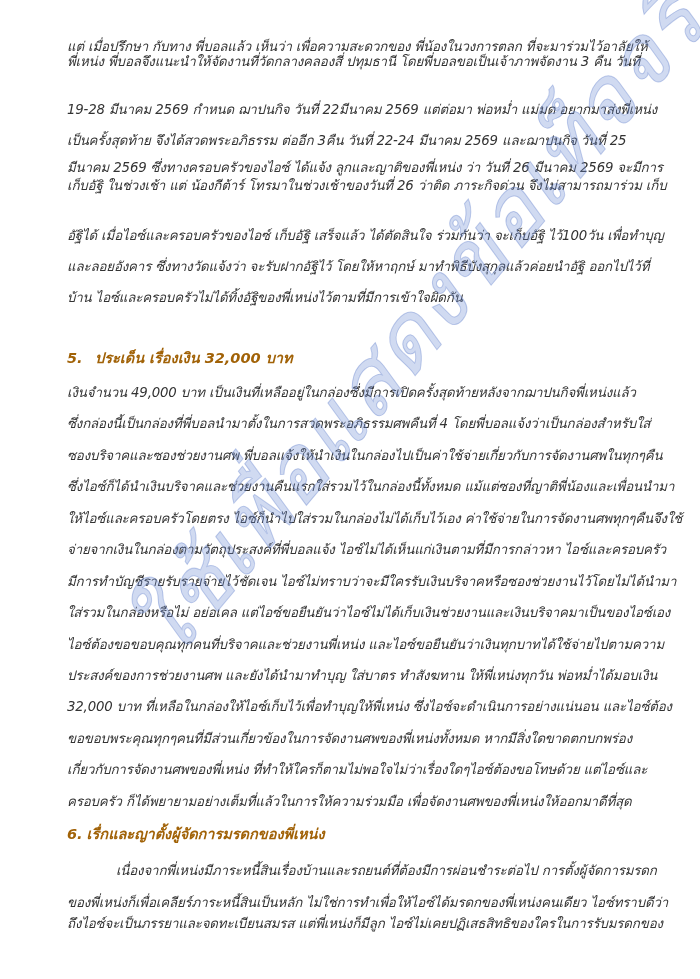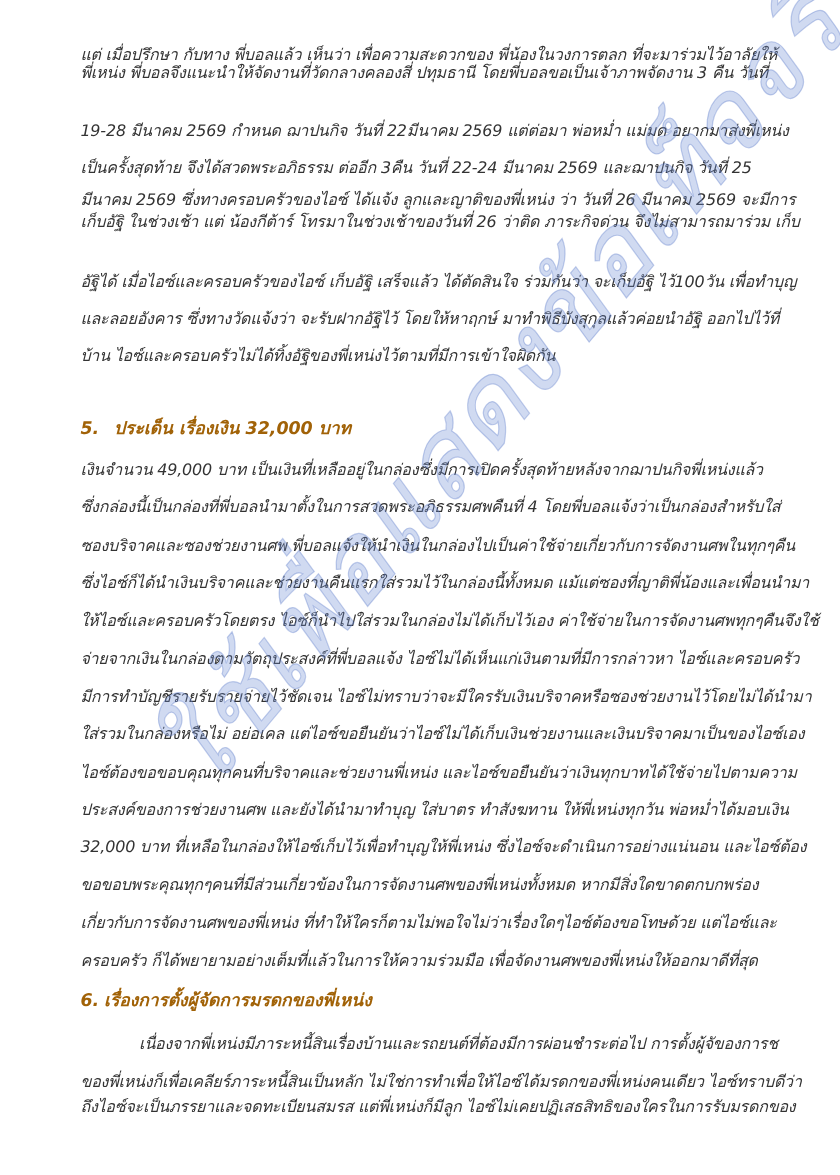--- a/index.html
+++ b/index.html
@@ -99,22 +99,22 @@
     <div class="line" style="top:572px">มีการทำบัญชีรายรับรายจ่ายไว้ชัดเจน ไอซ์ไม่ทราบว่าจะมีใครรับเงินบริจาคหรือซองช่วยงานไว้โดยไม่ได้นำมา</div>
     <div class="line" style="top:603px">ใส่รวมในกล่องหรือไม่ อย่อเคล แต่ไอซ์ขอยืนยันว่าไอซ์ไม่ได้เก็บเงินช่วยงานและเงินบริจาคมาเป็นของไอซ์เอง</div>
     <div class="line" style="top:635px">ไอซ์ต้องขอขอบคุณทุกคนที่บริจาคและช่วยงานพี่เหน่ง และไอซ์ขอยืนยันว่าเงินทุกบาทได้ใช้จ่ายไปตามความ</div>
     <div class="line" style="top:666px">ประสงค์ของการช่วยงานศพ และยังได้นำมาทำบุญ ใส่บาตร ทำสังฆทาน ให้พี่เหน่งทุกวัน พ่อหม่ำได้มอบเงิน</div>
     <div class="line" style="top:697px">32,000 บาท ที่เหลือในกล่องให้ไอซ์เก็บไว้เพื่อทำบุญให้พี่เหน่ง ซึ่งไอซ์จะดำเนินการอย่างแน่นอน และไอซ์ต้อง</div>
     <div class="line" style="top:729px">ขอขอบพระคุณทุกๆคนที่มีส่วนเกี่ยวข้องในการจัดงานศพของพี่เหน่งทั้งหมด หากมีสิ่งใดขาดตกบกพร่อง</div>
     <div class="line" style="top:760px">เกี่ยวกับการจัดงานศพของพี่เหน่ง ที่ทำให้ใครก็ตามไม่พอใจไม่ว่าเรื่องใดๆไอซ์ต้องขอโทษด้วย แต่ไอซ์และ</div>
     <div class="line" style="top:792px">ครอบครัว ก็ได้พยายามอย่างเต็มที่แล้วในการให้ความร่วมมือ เพื่อจัดงานศพของพี่เหน่งให้ออกมาดีที่สุด</div>
 
     <div class="heading heading6" style="top:823px">
-      <span class="num">6.</span><span>เรื่องการตั้งผู้จัดการมรดกของพี่เหน่ง</span>
+      <span class="num">6.</span><span>เรื่กและญาตั้งผู้จัดการมรดกของพี่เหน่ง</span>
     </div>
 
-    <div class="line" style="top:861px; white-space:pre">            เนื่องจากพี่เหน่งมีภาระหนี้สินเรื่องบ้านและรถยนต์ที่ต้องมีการผ่อนชำระต่อไป การตั้งผู้จัของการช</div>
+    <div class="line" style="top:861px; white-space:pre">            เนื่องจากพี่เหน่งมีภาระหนี้สินเรื่องบ้านและรถยนต์ที่ต้องมีการผ่อนชำระต่อไป การตั้งผู้จัดการมรดก</div>
     <div class="line" style="top:893px">ของพี่เหน่งก็เพื่อเคลียร์ภาระหนี้สินเป็นหลัก ไม่ใช่การทำเพื่อให้ไอซ์ได้มรดกของพี่เหน่งคนเดียว ไอซ์ทราบดีว่า</div>
     <div class="line" style="top:914px">ถึงไอซ์จะเป็นภรรยาและจดทะเบียนสมรส แต่พี่เหน่งก็มีลูก ไอซ์ไม่เคยปฏิเสธสิทธิของใครในการรับมรดกของ</div>
   </div>
 
   <div class="watermark" style="left:95px; top:600px; transform: rotate(-50deg);">ใช้เพื่อแสดงข้อเท็จจริงเท่านั้น</div>
 </div>
 
 </body></html>

